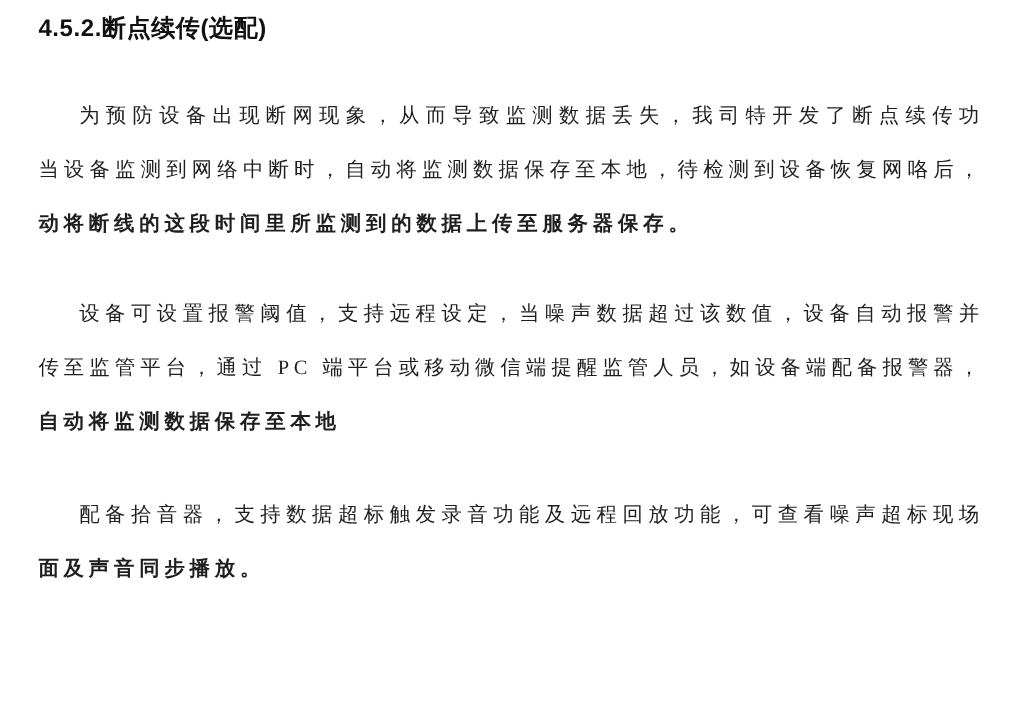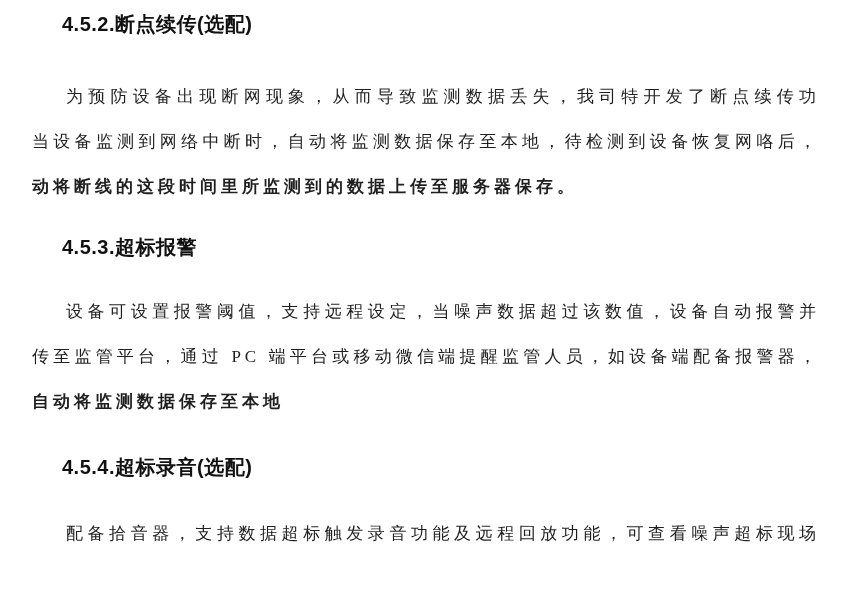--- a/index.html
+++ b/index.html
@@ -12,21 +12,20 @@
     background: #ffffff;
     overflow: hidden;
     padding: 12px 30px 0 32px;
     color: #1a1a1a;
   }
   .heading {
     font-family: "Liberation Sans", sans-serif;
     font-weight: bold;
     font-size: 20px;
     line-height: 24px;
-    margin-left: 30px;
     letter-spacing: 0.5px;
     color: #111111;
     white-space: nowrap;
   }
   .para {
     width: 788px;
     font-family: "Liberation Serif", "DejaVu Serif", serif;
     font-size: 17px;
     color: #1f1f1f;
   }
@@ -53,27 +52,26 @@
 <div class="page">
 
   <h2 class="heading">4.5.2.断点续传(选配)</h2>
 
   <div class="para mt-p1">
     <div class="line first">为预防设备出现断网现象，从而导致监测数据丢失，我司特开发了断点续传功能，</div>
     <div class="line">当设备监测到网络中断时，自动将监测数据保存至本地，待检测到设备恢复网咯后，自</div>
     <div class="line last">动将断线的这段时间里所监测到的数据上传至服务器保存。</div>
   </div>
 
-  <h2 class="heading mt-h2">4.5.3.超标报警</h2>
 
   <div class="para mt-p2">
     <div class="line first">设备可设置报警阈值，支持远程设定，当噪声数据超过该数值，设备自动报警并上</div>
     <div class="line">传至监管平台，通过 PC 端平台或移动微信端提醒监管人员，如设备端配备报警器，可</div>
     <div class="line last">自动将监测数据保存至本地</div>
   </div>
 
-  <h2 class="heading mt-h3">4.5.4.超标录音(选配)</h2>
 
   <div class="para mt-p3">
     <div class="line first">配备拾音器，支持数据超标触发录音功能及远程回放功能，可查看噪声超标现场画</div>
+    <div class="line last">面及声音同步播放。</div>
   </div>
 
 </div>
 
 </body></html>

